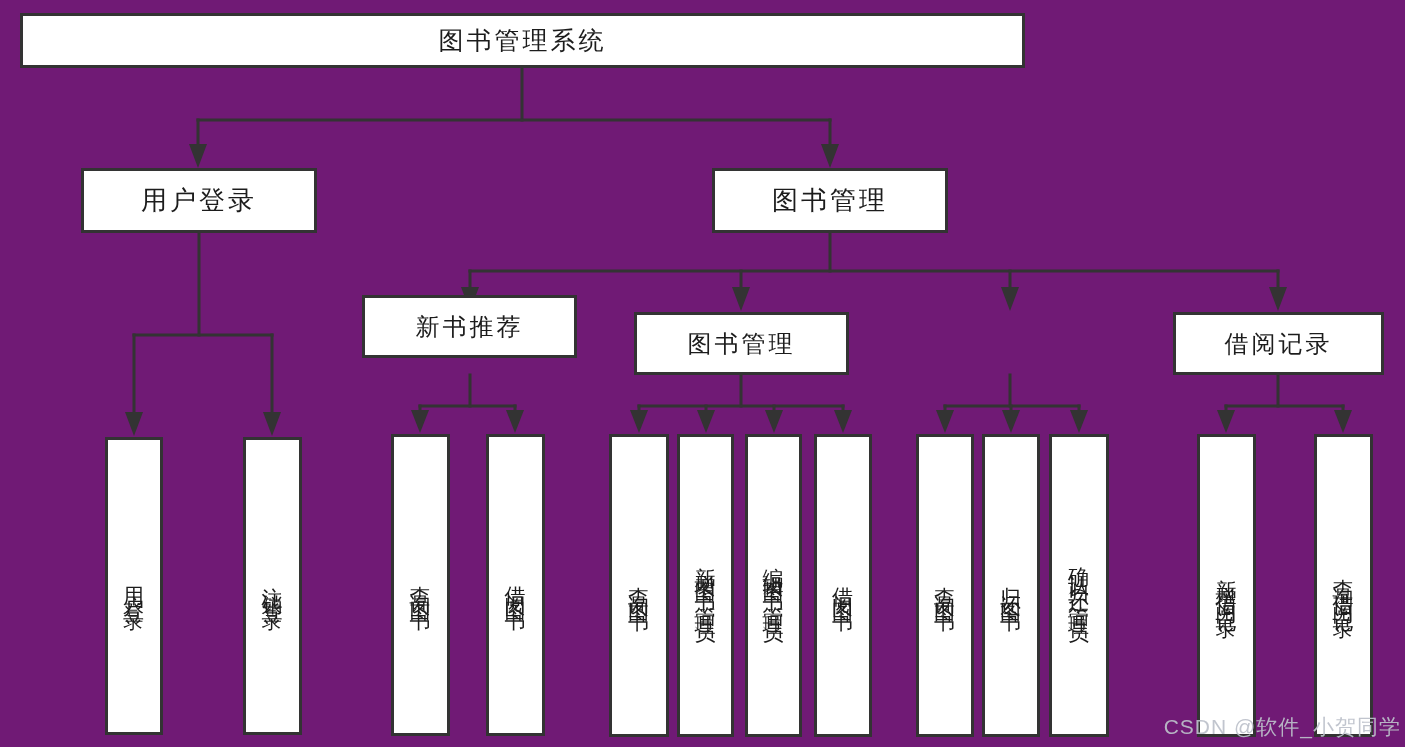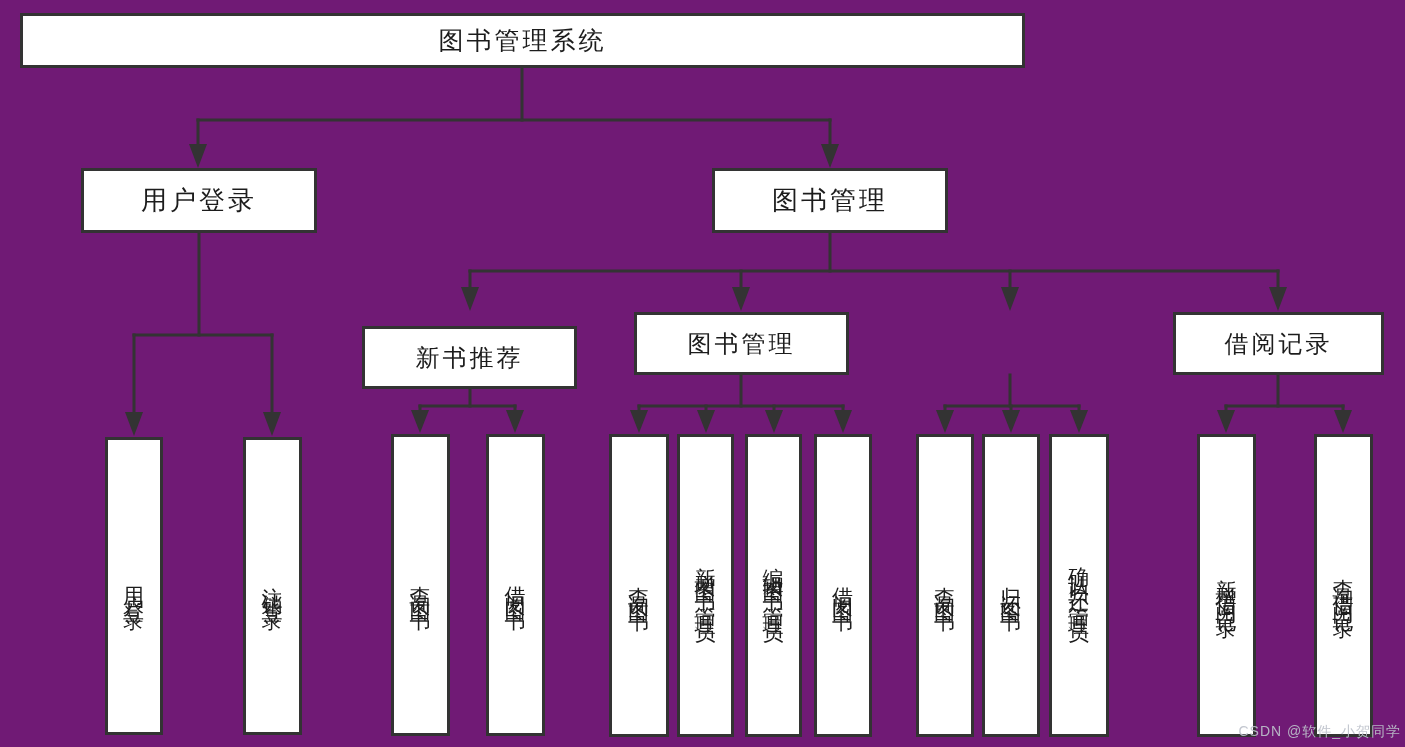--- a/index.html
+++ b/index.html
@@ -16,21 +16,21 @@
   .root-node{font-size:25px;}
   .l2-node{font-size:26px;}
   .l3-node{font-size:24px;}
   .vnode{
     position:absolute;z-index:2;box-sizing:border-box;background:#ffffff;
     border:3px solid #333333;display:flex;align-items:center;justify-content:center;
     writing-mode:vertical-rl;font-size:21px;letter-spacing:8px;line-height:1;
   }
   .watermark{
     position:absolute;right:4px;bottom:6px;z-index:3;
-    font-size:14px;letter-spacing:1px;color:rgba(188,192,202,0.92);
+    font-size:21px;letter-spacing:1px;color:rgba(188,192,202,0.92);
     white-space:nowrap;
   }
 </style>
 </head>
 <body>
 
 <div class="stage">
 
   <svg class="connectors" width="1405" height="747" viewBox="0 0 1405 747">
     <g stroke="#333333" stroke-width="3" stroke-linecap="square" fill="#333333">
@@ -94,21 +94,21 @@
       <line x1="1343" y1="406" x2="1343" y2="412"></line>
       <polygon points="1334,410 1352,410 1343,433" stroke="none"></polygon>
     </g>
   </svg>
 
   <div class="hnode root-node" style="left:20px;top:13px;width:1005px;height:55px">图书管理系统</div>
 
   <div class="hnode l2-node" style="left:81px;top:168px;width:236px;height:65px">用户登录</div>
   <div class="hnode l2-node" style="left:712px;top:168px;width:236px;height:65px">图书管理</div>
 
-  <div class="hnode l3-node" style="left:362px;top:326px;width:215px;height:63px">新书推荐</div>
+  <div class="hnode l3-node" style="left:362px;top:295px;width:215px;height:63px">新书推荐</div>
   <div class="hnode l3-node" style="left:634px;top:312px;width:215px;height:63px">图书管理</div>
   <div class="hnode l3-node" style="left:1173px;top:312px;width:211px;height:63px">借阅记录</div>
 
   <div class="vnode" style="left:105px;top:437px;width:58px;height:298px">用户登录</div>
   <div class="vnode" style="left:243px;top:437px;width:59px;height:298px">注销登录</div>
 
   <div class="vnode" style="left:391px;top:434px;width:59px;height:302px">查询图书</div>
   <div class="vnode" style="left:486px;top:434px;width:59px;height:302px">借阅图书</div>
 
   <div class="vnode" style="left:609px;top:434px;width:60px;height:303px">查询图书</div>

